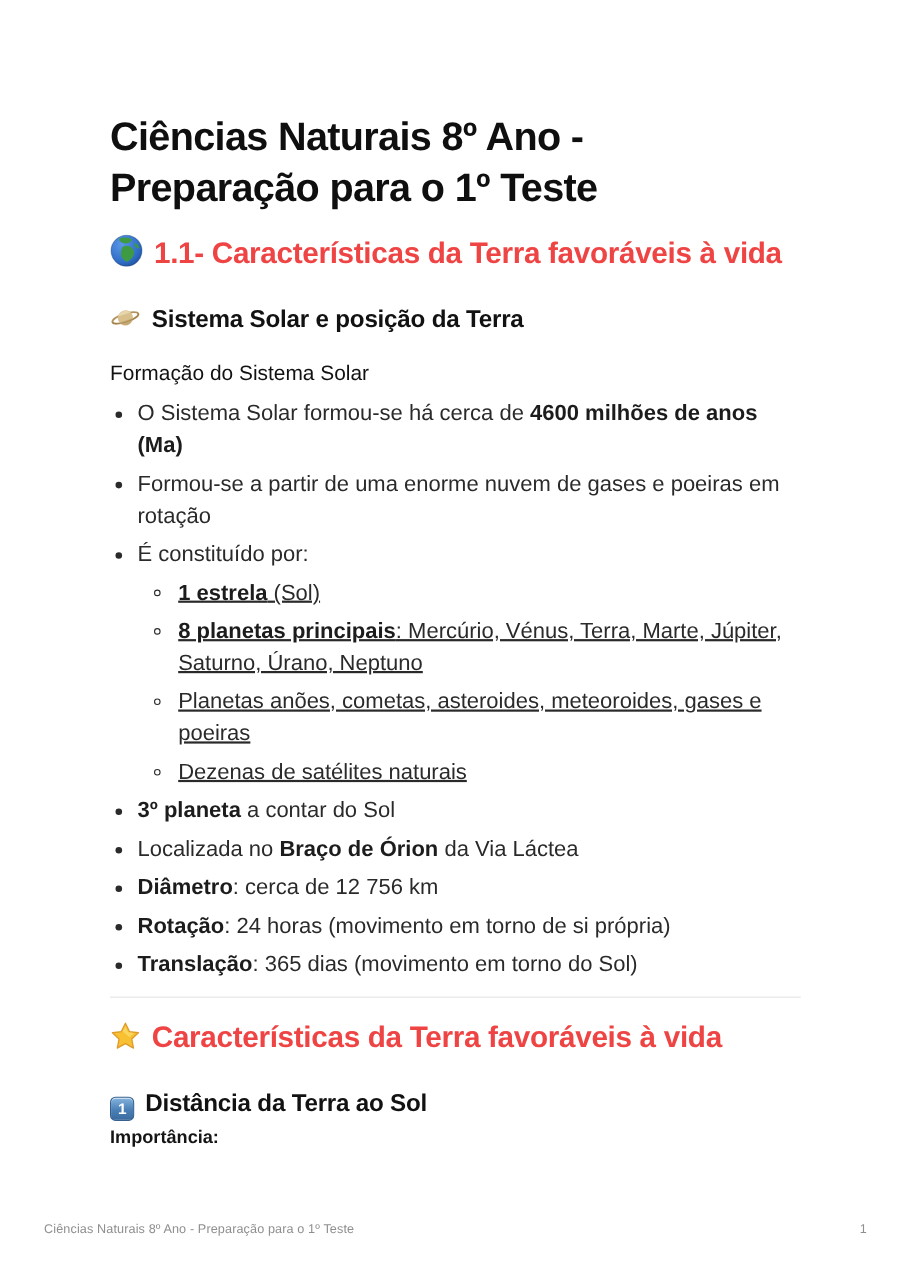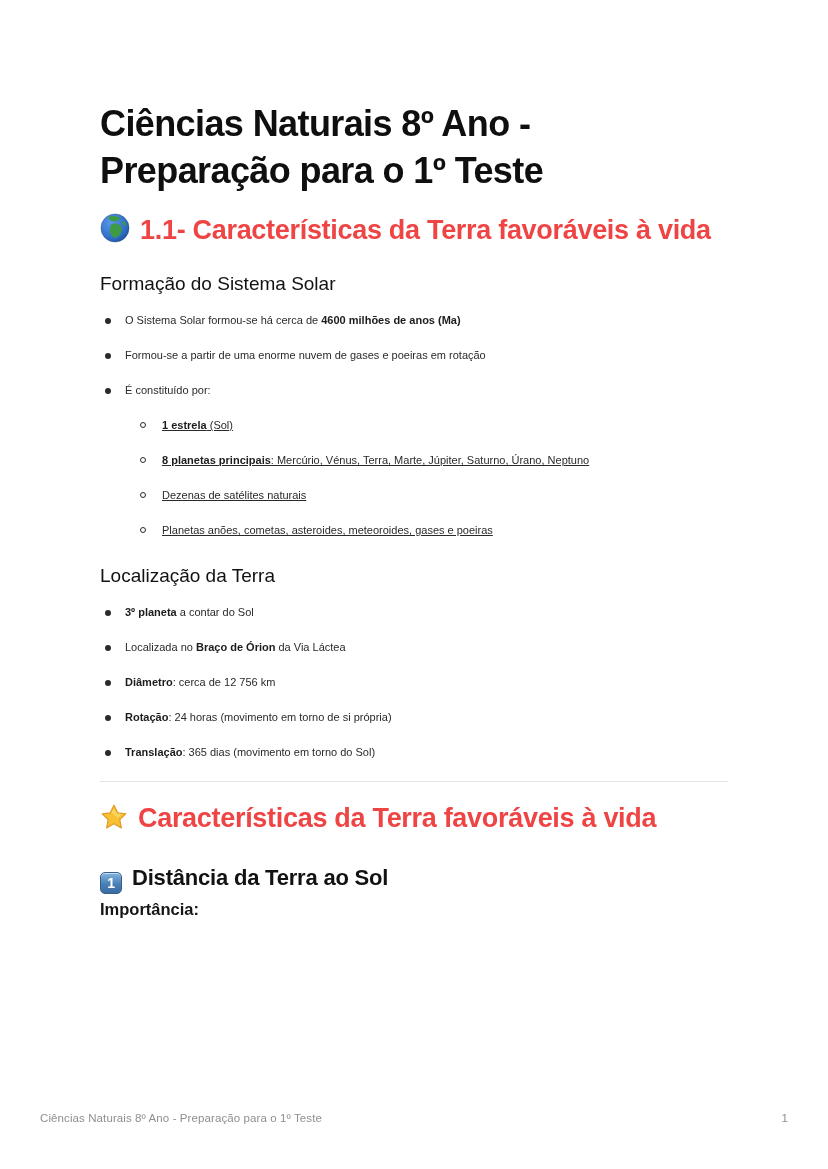--- a/index.html
+++ b/index.html
@@ -52,21 +52,21 @@
     vertical-align: -4px;
     margin-right: 10px;
   }
   ul.blist {
     list-style: none;
     margin: 0 0 4px 0;
   }
   ul.blist li {
     position: relative;
     padding-left: 25px;
-    font-size: 11px;
+    font-size: 20px;
     line-height: 29px;
     margin-bottom: 6px;
     color: #2a2a2a;
   }
   ul.blist li .marker {
     position: absolute;
     left: 5px;
     top: 11.5px;
     width: 6px;
     height: 6px;
@@ -147,20 +147,33 @@
           </defs>
           <circle cx="16" cy="16" r="15" fill="url(#og)"></circle>
           <path d="M9 4 C13 2.5 19 3 21.5 5.5 C20 8.5 15.5 9.5 12.5 8.5 C10.5 7.8 8.5 5.5 9 4 Z" fill="#3f9a44"></path>
           <path d="M12.5 12 C16.5 10 21.5 12 23 15.5 C24.5 19.5 21 25 16.5 26.5 C12.5 25.5 10 21 10.8 17 C11.1 15 11.3 13 12.5 12 Z" fill="#3f9a44"></path>
           <path d="M24.5 8.5 C26.5 9.5 28 11.5 28.5 13.5 C27 14 25 13 24.2 11.3 C23.7 10.2 23.8 9 24.5 8.5 Z" fill="#3f9a44"></path>
           <circle cx="16" cy="16" r="15" fill="none" stroke="#16386b" stroke-opacity="0.35" stroke-width="1"></circle>
         </svg>
       </span><span>1.1- Características da Terra favoráveis à vida</span>
     </h2>
 
+    <h3 class="subsec-heading">
+      <span class="emoji">
+        <svg width="28" height="24" viewBox="0 0 34 28">
+          <g transform="rotate(-18 17 14)">
+            <ellipse cx="17" cy="14" rx="15" ry="4.6" fill="none" stroke="#b3925c" stroke-width="2.1"></ellipse>
+            <circle cx="17" cy="14" r="8.4" fill="#d8bf8c"></circle>
+            <path d="M10 10 a8.4 8.4 0 0 1 14 0 Z" fill="#e9dcb6" opacity="0.8"></path>
+            <path d="M9.4 17 a8.4 8.4 0 0 0 15.2 0 Z" fill="#bfa066" opacity="0.7"></path>
+            <path d="M2 14 a15 4.6 0 0 0 30 0" fill="none" stroke="#8f7140" stroke-width="1" opacity="0.6"></path>
+          </g>
+        </svg>
+      </span><span>Sistema Solar e posição da Terra</span>
+    </h3>
 
     <h4 class="block-heading">Formação do Sistema Solar</h4>
 
     <ul class="blist">
       <li>
         <span class="marker"></span>
         <span>O Sistema Solar formou-se há cerca de </span><span class="run-b">4600 milhões de anos (Ma)</span><span></span>
       </li>
       <li>
         <span class="marker"></span>
@@ -173,31 +186,30 @@
           <li>
             <span class="marker"></span>
             <span></span><span class="run-b">1 estrela</span><span> (Sol)</span>
           </li>
           <li>
             <span class="marker"></span>
             <span></span><span class="run-b">8 planetas principais</span><span>: Mercúrio, Vénus, Terra, Marte, Júpiter, Saturno, Úrano, Neptuno</span>
           </li>
           <li>
             <span class="marker"></span>
+            <span>Planetas anões, cometas, asteroides, meteoroides, gases e poeiras</span><span class="run-b"></span><span></span>
+          </li>
+          <li>
+            <span class="marker"></span>
             <span>Dezenas de satélites naturais</span><span class="run-b"></span><span></span>
           </li>
-          <li>
-            <span class="marker"></span>
-            <span>Planetas anões, cometas, asteroides, meteoroides, gases e poeiras</span><span class="run-b"></span><span></span>
-          </li>
         </ul>
       </li>
     </ul>
 
-    <h4 class="block-heading">Localização da Terra</h4>
 
     <ul class="blist">
       <li>
         <span class="marker"></span>
         <span></span><span class="run-b">3º planeta</span><span> a contar do Sol</span>
       </li>
       <li>
         <span class="marker"></span>
         <span>Localizada no </span><span class="run-b">Braço de Órion</span><span> da Via Láctea</span>
       </li>

